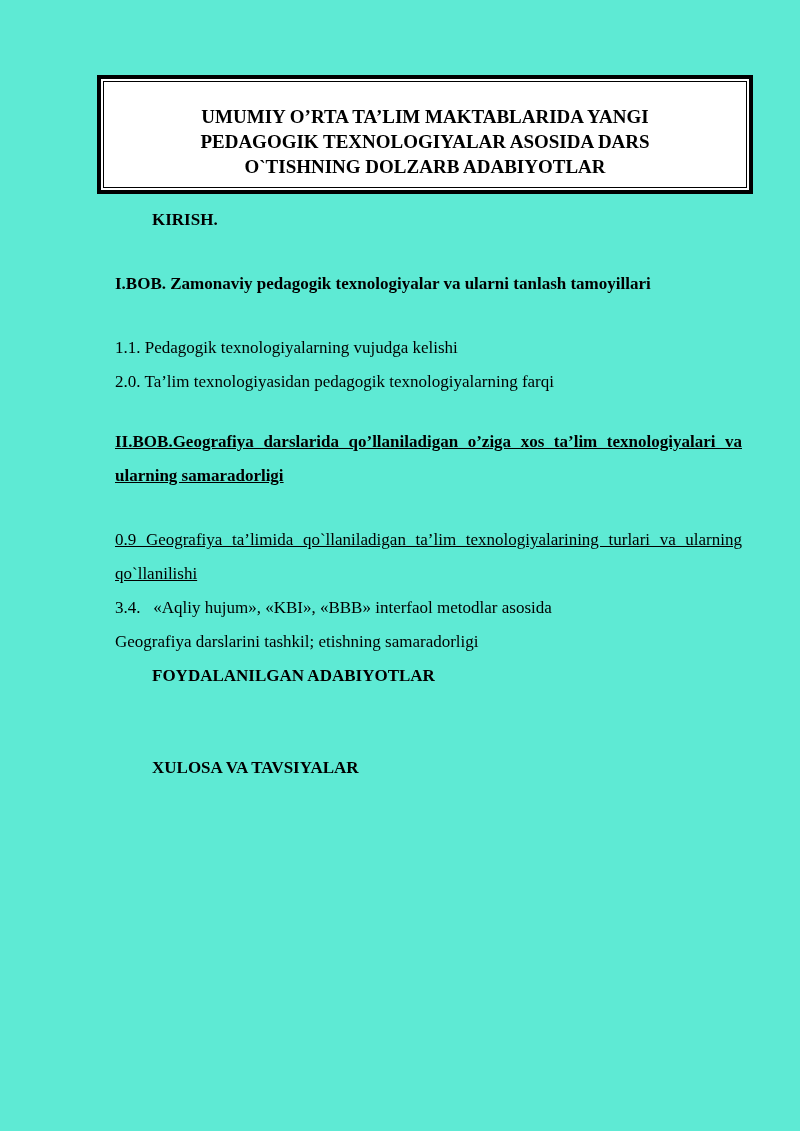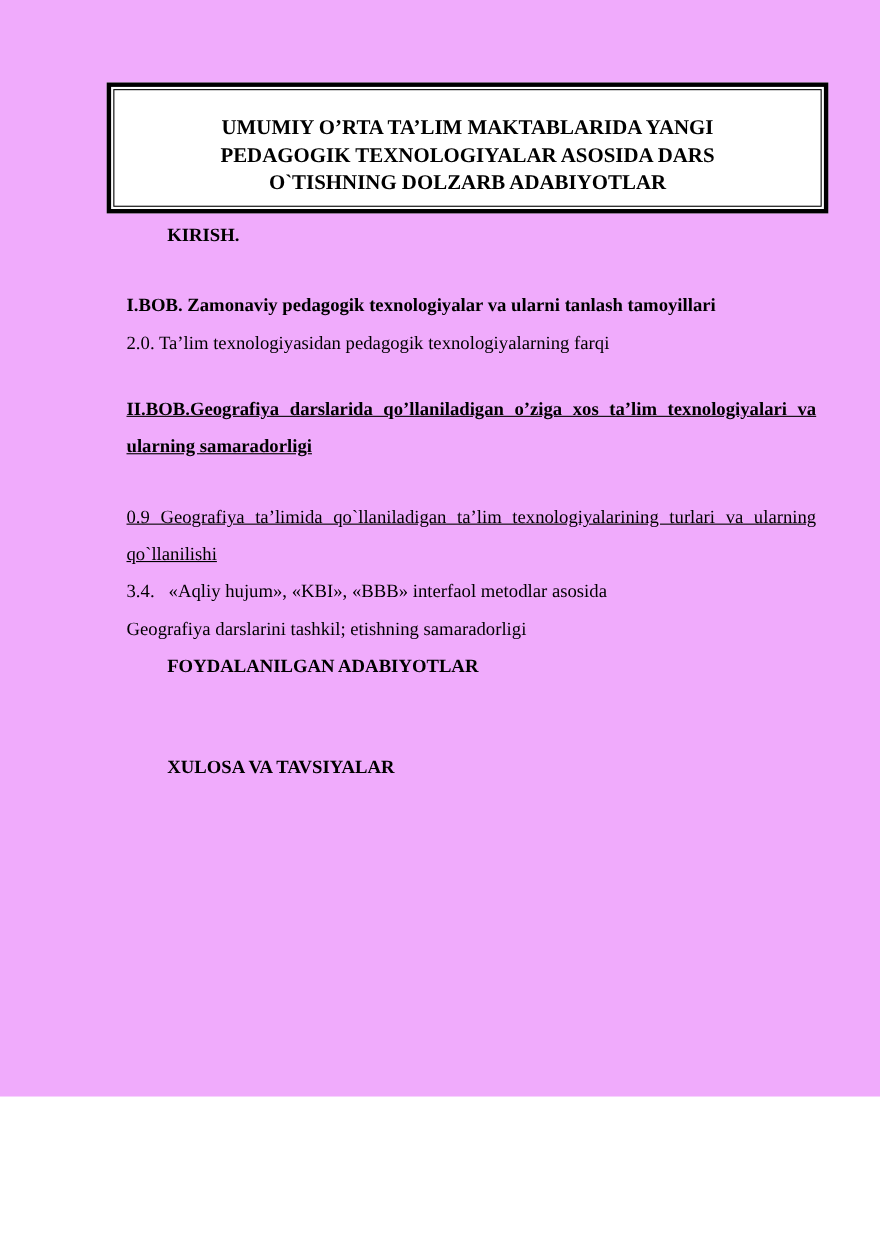--- a/index.html
+++ b/index.html
@@ -1,21 +1,21 @@
 <!DOCTYPE html>
 <html><head>
 <meta charset="utf-8">
 <style>
   * { box-sizing: border-box; }
   html, body { margin: 0; padding: 0; background: #ffffff; }
   .page {
     position: relative;
     width: 800px;
-    height: 997px;
-    background: #f0abfc;
+    height: 1131px;
+    background: #5eead4;
     color: #000000;
     font-family: "Liberation Serif", "DejaVu Serif", serif;
     overflow: hidden;
   }
   .title-box {
     margin: 75px 47px 0 97px;
     border: 4px solid #000000;
     padding: 2px;
     background: #ffffff;
   }
@@ -26,21 +26,21 @@
   .doc-title {
     margin: 0;
     text-align: center;
     font-weight: bold;
     font-size: 19px;
     line-height: 1.32;
   }
   .doc-title .title-line { display: block; }
   .content {
     margin: 0 58px 0 115px;
-    padding-top: 3px;
+    padding-top: 9px;
     font-size: 17px;
     line-height: 2.0;
   }
   .content p { margin: 0; }
   .bold { font-weight: bold; }
   .indent { padding-left: 37px; }
   .justify { text-align: justify; text-decoration: underline; }
   .prewrap { white-space: pre-wrap; }
   .mt-section { margin-top: 30px !important; }
   .mt-chapter2 { margin-top: 26px !important; }
@@ -59,20 +59,21 @@
         <span class="title-line">O`TISHNING DOLZARB ADABIYOTLAR</span>
       </p>
     </div>
   </div>
 
   <div class="content">
     <p class="bold indent">KIRISH.</p>
 
     <p class="bold mt-section">I.BOB. Zamonaviy pedagogik texnologiyalar va ularni tanlash tamoyillari</p>
 
+    <p class="mt-section">1.1. Pedagogik texnologiyalarning vujudga kelishi</p>
     <p>2.0. Ta’lim texnologiyasidan pedagogik texnologiyalarning farqi</p>
 
     <p class="bold justify mt-chapter2">II.BOB.Geografiya darslarida qo’llaniladigan o’ziga xos ta’lim texnologiyalari va ularning samaradorligi</p>
 
     <p class="justify mt-section">0.9 Geografiya ta’limida qo`llaniladigan ta’lim texnologiyalarining turlari va ularning qo`llanilishi</p>
     <p class="prewrap">3.4.   «Aqliy hujum», «KBI», «BBB» interfaol metodlar asosida</p>
     <p>Geografiya darslarini tashkil; etishning samaradorligi</p>
 
     <p class="bold indent">FOYDALANILGAN ADABIYOTLAR</p>
     <p class="bold indent mt-conclusion">XULOSA VA TAVSIYALAR</p>

